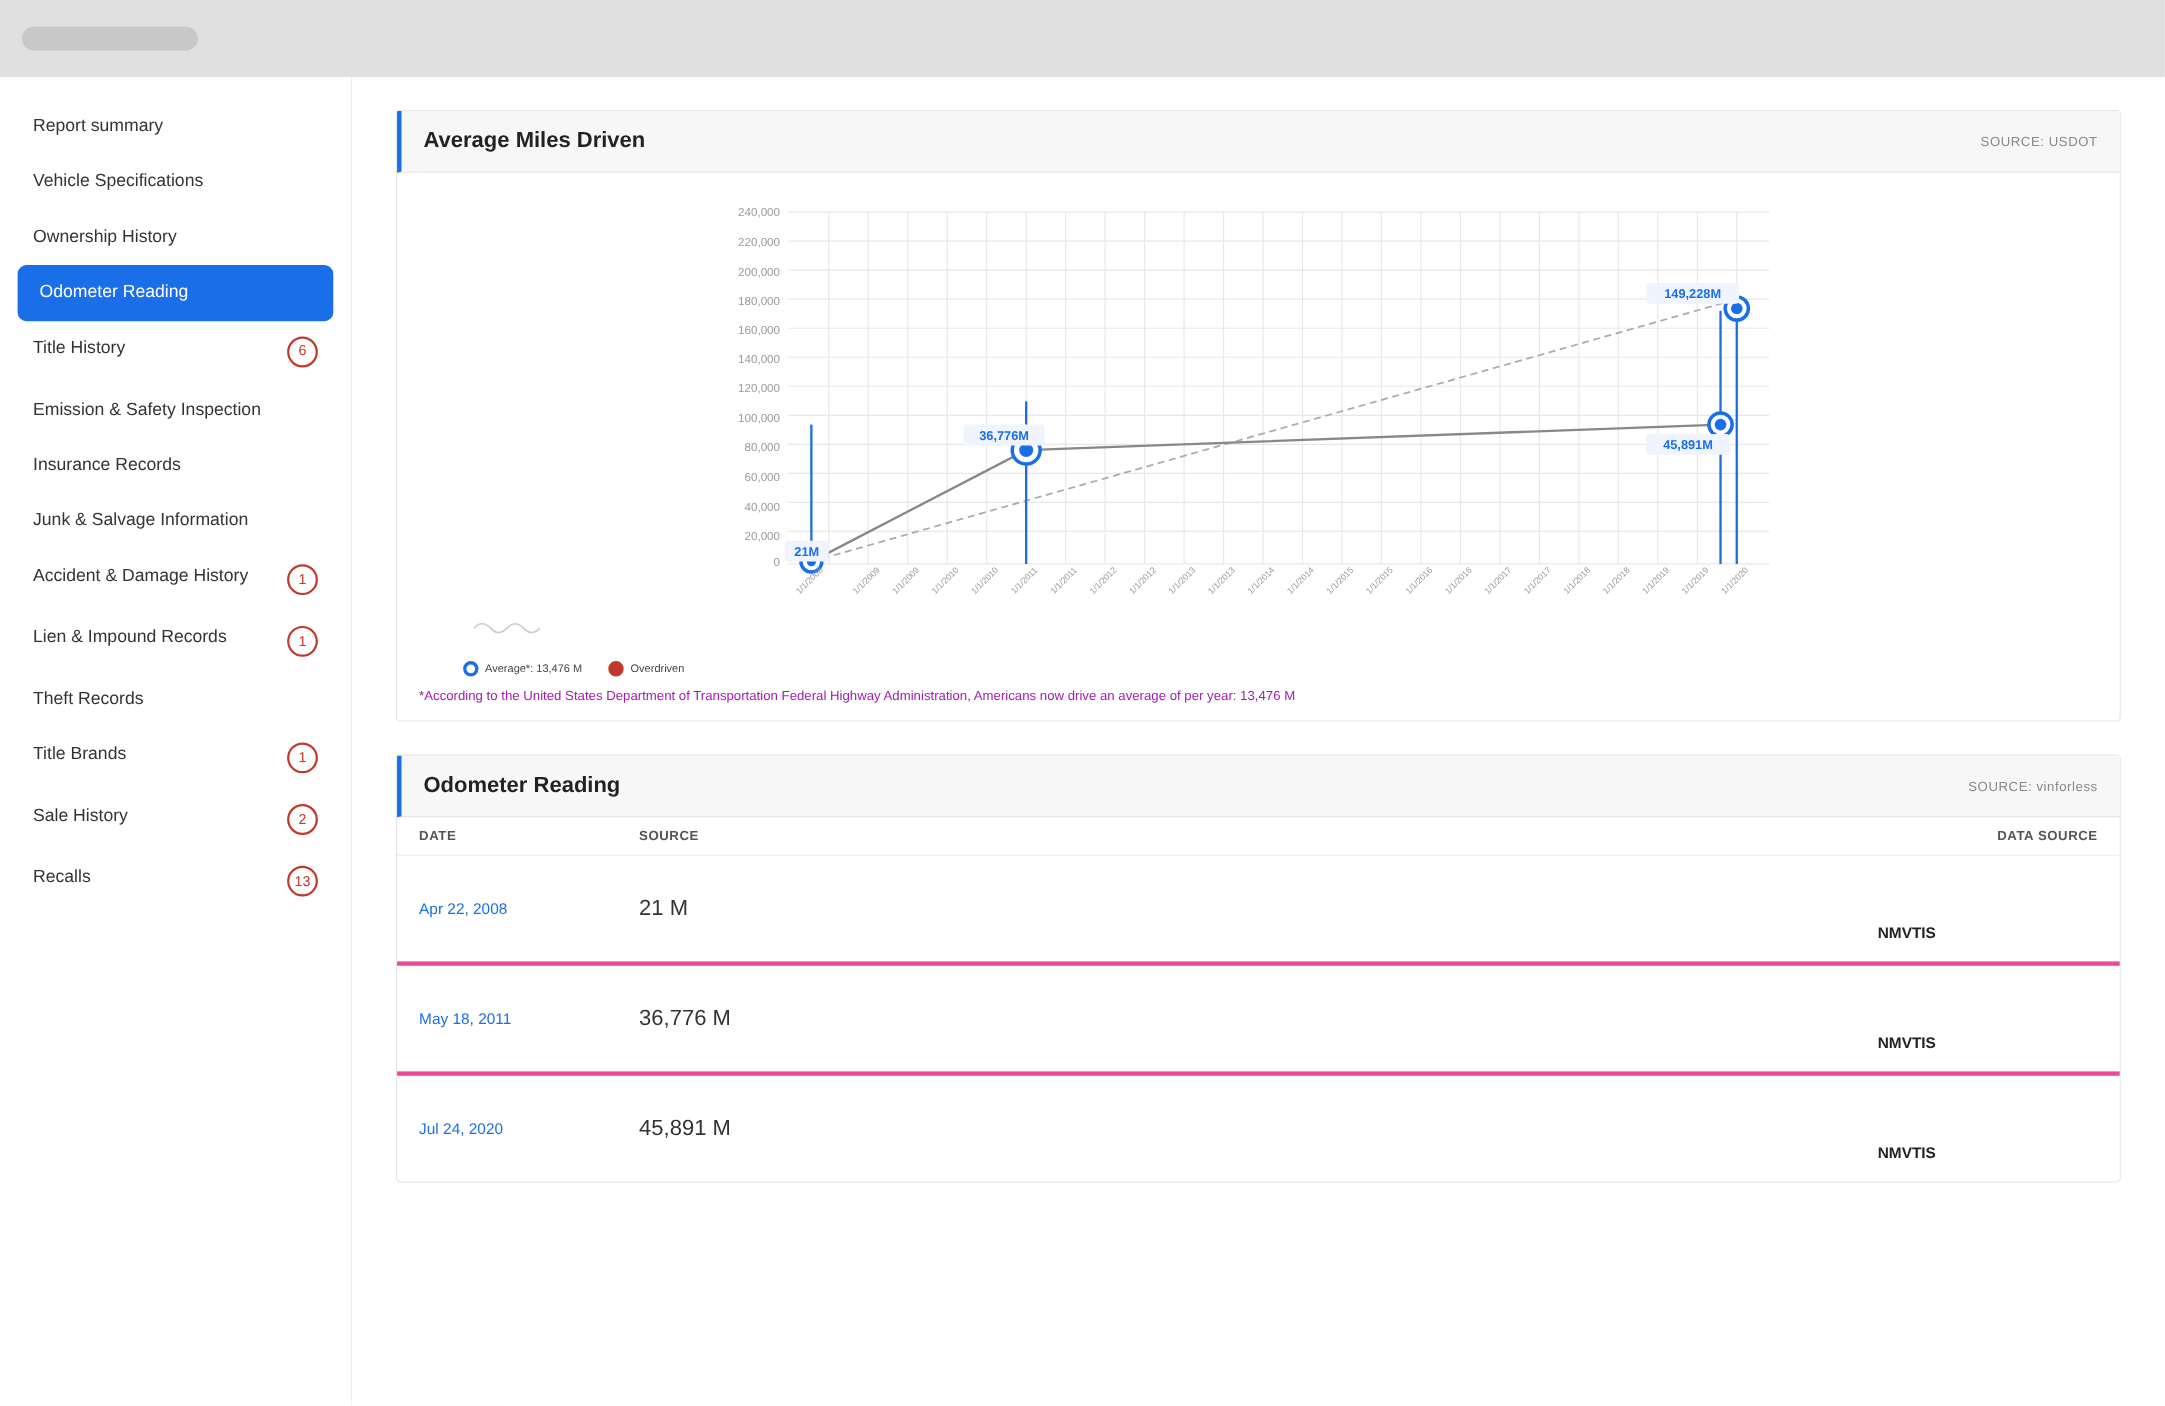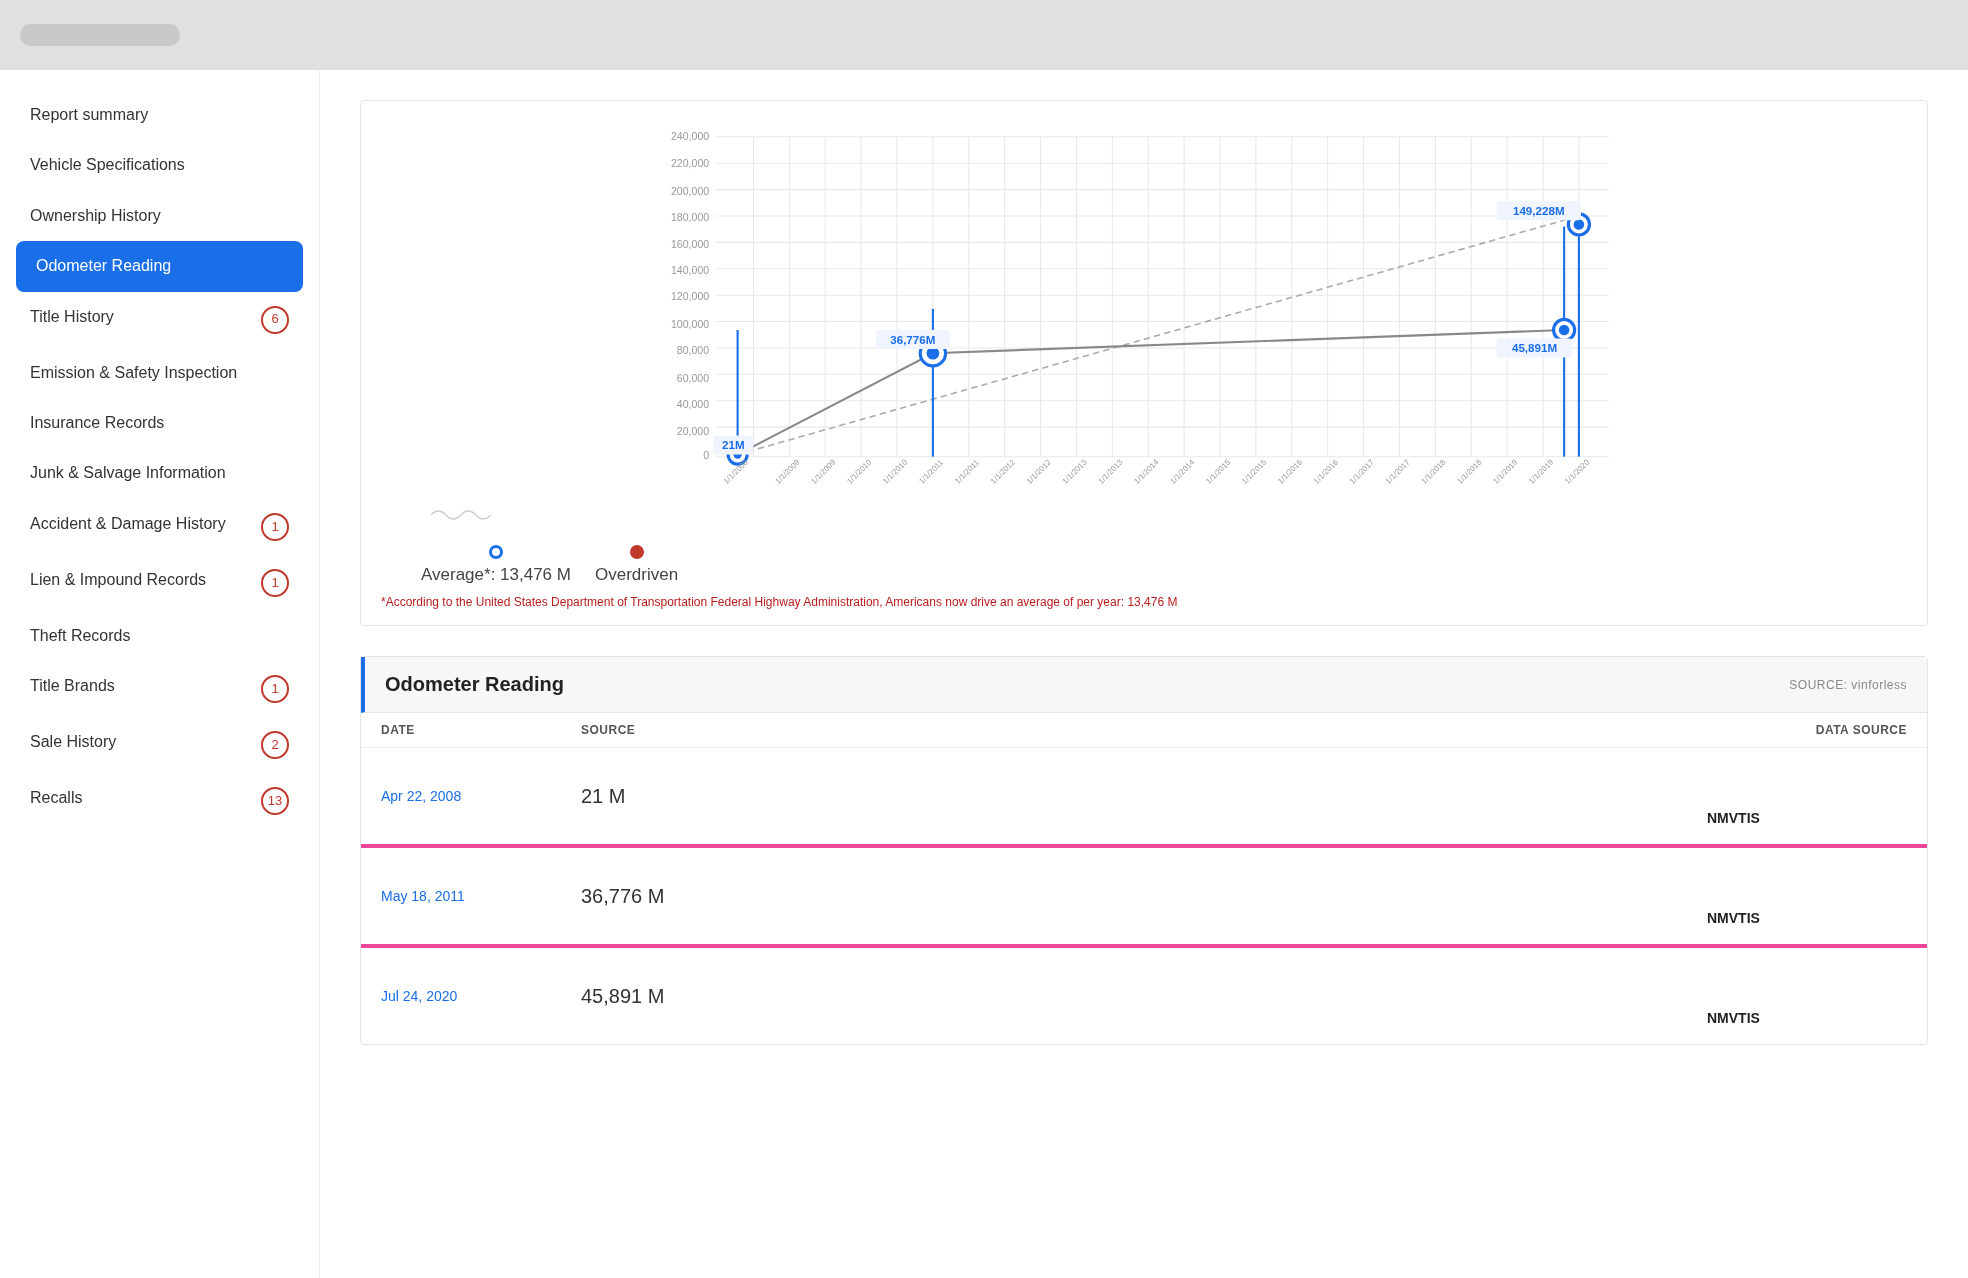--- a/index.html
+++ b/index.html
@@ -113,36 +113,35 @@
     .legend-area {
       display: flex;
       align-items: center;
       gap: 24px;
       padding: 10px 20px 4px 60px;
     }
     .legend-item {
       display: flex;
       align-items: center;
       gap: 6px;
-      font-size: 17px;
+      font-size: 10px;
       color: #444;
-      flex-direction: column;
     }
     .legend-dot {
       width: 14px;
       height: 14px;
       border-radius: 50%;
       border: 3px solid;
     }
     .legend-dot.blue { border-color: #1a6fe8; background: #fff; }
     .legend-dot.red { border-color: #c0392b; background: #c0392b; }
     .chart-footnote {
       padding: 6px 20px 16px 20px;
       font-size: 12px;
-      color: #b91c1c;
+      color: #a21caf;
     }
     
     .table-header-row {
       display: grid;
       grid-template-columns: 200px 1fr 200px;
       padding: 10px 20px;
       font-size: 12px;
       font-weight: 700;
       color: #555;
       letter-spacing: 0.5px;
@@ -229,20 +228,24 @@
       </div>
       <div class="sidebar-item">
         <span>Recalls</span>
         <span class="badge">13</span>
       </div>
     </div>
 
   <div class="main-content">
 
     <div class="section-card">
+      <div class="section-header">
+        <span class="section-title">Average Miles Driven</span>
+        <span class="section-source">SOURCE: USDOT</span>
+      </div>
       <div class="chart-area">
         <div class="chart-container">
           <svg class="chart-svg" viewBox="0 0 900 360">
 
             <text x="38" y="18" font-size="10" fill="#999" text-anchor="end">240,000</text>
             <text x="38" y="44" font-size="10" fill="#999" text-anchor="end">220,000</text>
             <text x="38" y="70" font-size="10" fill="#999" text-anchor="end">200,000</text>
             <text x="38" y="95" font-size="10" fill="#999" text-anchor="end">180,000</text>
             <text x="38" y="120" font-size="10" fill="#999" text-anchor="end">160,000</text>
             <text x="38" y="145" font-size="10" fill="#999" text-anchor="end">140,000</text>

